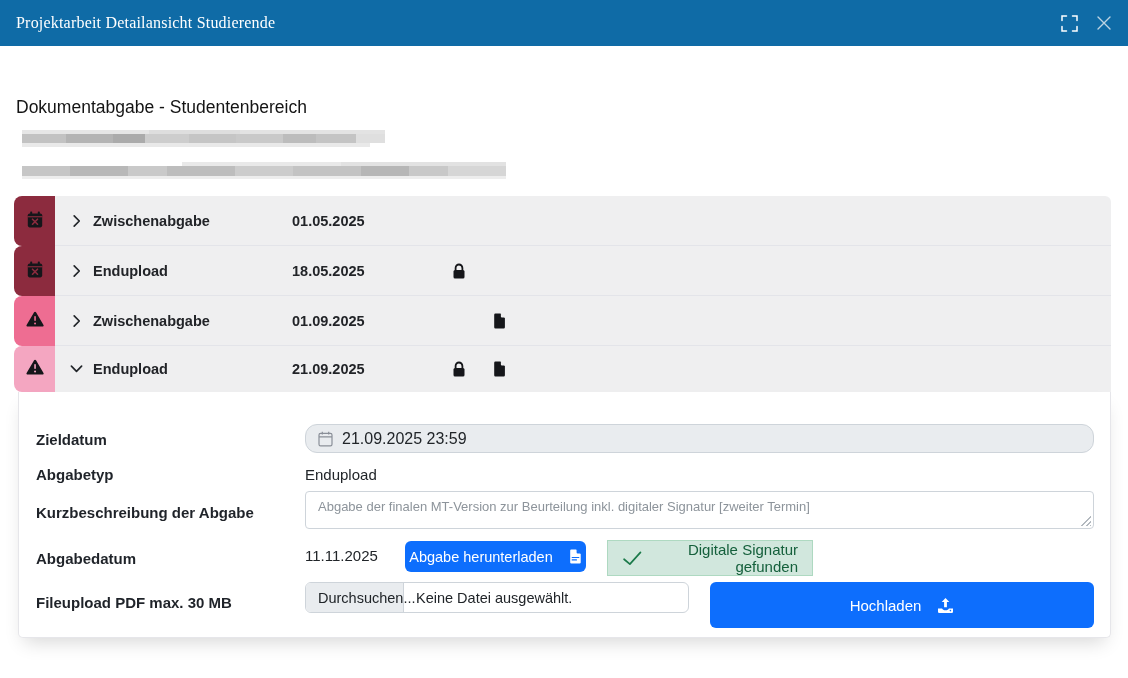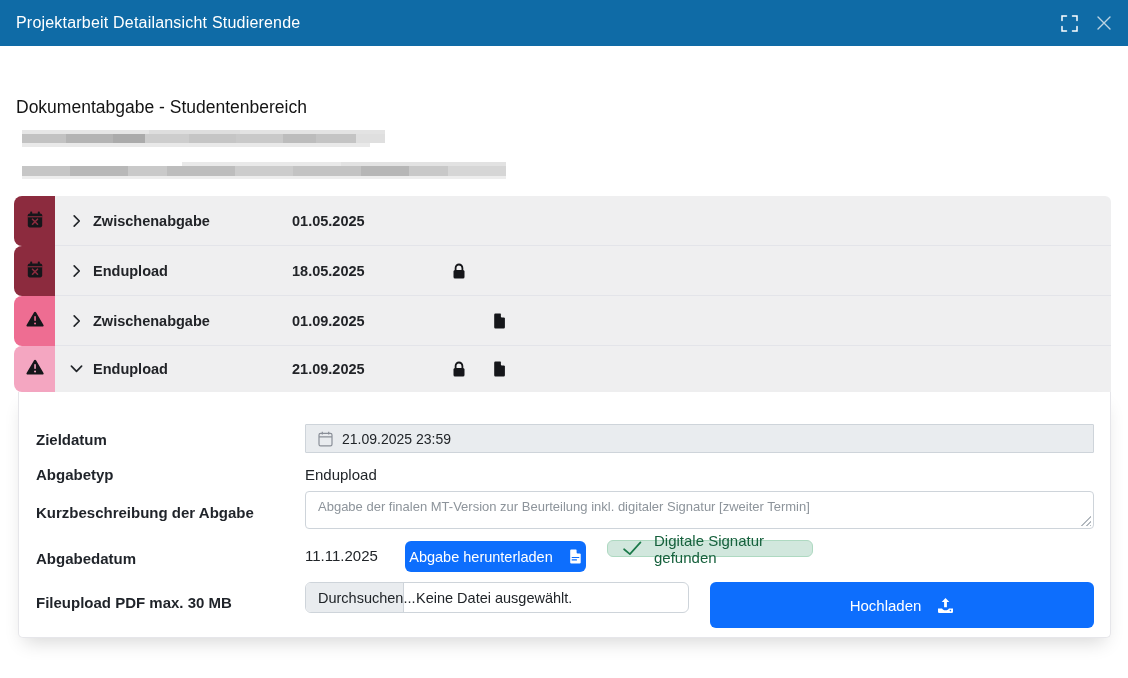--- a/index.html
+++ b/index.html
@@ -3,21 +3,21 @@
 <meta charset="utf-8">
 <style>
   * { box-sizing: border-box; margin: 0; padding: 0; }
   html,body { width:1128px; height:678px; background:#fff; overflow:hidden;
     font-family:"Liberation Sans", sans-serif; color:#212529; }
   .stage { position:relative; width:1128px; height:678px; }
 
   
   .mhead { position:absolute; left:0; top:0; width:1128px; height:46px;
     background:var(--header-bg,#0f6ba6); display:flex; align-items:center; padding:0 16px; }
-  .mtitle { color:#fff; font-size:16px; font-weight:400; letter-spacing:.2px; }
+  .mtitle { color:#fff; font-size:16px; font-weight:400; letter-spacing:.2px;font-family:Liberation Serif, serif; }
   .mactions { margin-left:auto; display:flex; align-items:center; gap:18px; }
   .hicon { display:flex; align-items:center; justify-content:center; cursor:pointer; }
 
   
   .heading { position:absolute; left:16px; top:97px; font-size:17.5px; font-weight:400; color:#141414; }
 
   
   .redact { position:absolute; }
   .redact .s { width:100%; }
   .r1 { left:22px; top:130px; width:363px; }
@@ -51,41 +51,41 @@
   .idoc  { position:absolute; left:479px; top:50%; transform:translateY(-50%); display:flex; }
 
   
   .panel { position:absolute; left:18px; top:392px; width:1093px; height:246px; background:#fff;
     border:1px solid #e6e6ea; border-top:none; border-radius:0 0 5px 5px;
     box-shadow:0 10px 18px -6px rgba(0,0,0,.16); }
   .dlabel { position:absolute; left:36px; font-size:15px; font-weight:700; color:#1f2329; }
   .dvalue { position:absolute; left:305px; font-size:15px; color:#212529; }
 
   .date-input { position:absolute; left:305px; top:424px; width:789px; height:29px;
-    background:#e9ecef; border:1px solid #ced4da; border-radius:1px;
-    display:flex; align-items:center; gap:9px; padding:0 12px; font-size:14px; color:#212529; }
+    background:#e9ecef; border:1px solid #ced4da; border-radius:12px;
+    display:flex; align-items:center; gap:9px; padding:0 12px; font-size:16px; color:#212529; }
 
   .descr { position:absolute; left:305px; top:491px; width:789px; height:38px;
     border:1px solid #ced4da; border-radius:4px; padding:7px 12px; font-size:13px;
     font-family:"Liberation Sans", sans-serif; color:#4d7c0f; resize:none; outline:none; }
   .descr::placeholder { color:#8d949b; }
   .grip { position:absolute; left:1080px; top:515px; width:11px; height:11px; cursor:nwse-resize;
     background:repeating-linear-gradient(135deg, transparent 0 2px, #b3b9bf 2px 3.2px);
     clip-path:polygon(100% 0, 100% 100%, 0 100%); }
 
   .btn { border:none; border-radius:6px; background:var(--primary,#0d6efd); color:#fff;
     font-size:14.5px; font-family:"Liberation Sans", sans-serif; display:flex; align-items:center;
     justify-content:center; gap:16px; cursor:pointer; }
   .btn-download { position:absolute; left:405px; top:541px; width:181px; height:31px; }
   .btn-upload   { position:absolute; left:710px; top:582px; width:384px; height:46px; font-size:15px; }
 
-  .badge { position:absolute; left:607px; top:540px; height:17px; width:206px;
-    background:var(--badge-bg,#d1e7dd); border:1px solid #aed9c1; border-radius:6px;
+  .badge { position:absolute; left:607px; top:540px; height:36px; width:206px;
+    background:var(--badge-bg,#d1e7dd); border:1px solid #aed9c1; border-radius:0;
     display:flex; align-items:center; gap:11px; padding:0 14px;
-    color:var(--badge-text,#15603c); font-size:15px; }
+    color:var(--badge-text,#15603c); font-size:15px;text-align:right; }
 
   .fileinput { position:absolute; left:305px; top:582px; width:384px; height:31px;
     border:1px solid #ced4da; border-radius:6px; background:#fff; display:flex; overflow:hidden; cursor:pointer; }
   .browse { width:98px; flex:none; background:#e9ecef; border-right:1px solid #ced4da;
     display:flex; align-items:center; padding:0 12px; font-size:14.5px; color:#212529; }
   .fname { display:flex; align-items:center; padding:0 12px; font-size:14.5px; color:#212529; }
 </style>
 </head>
 <body>
 

